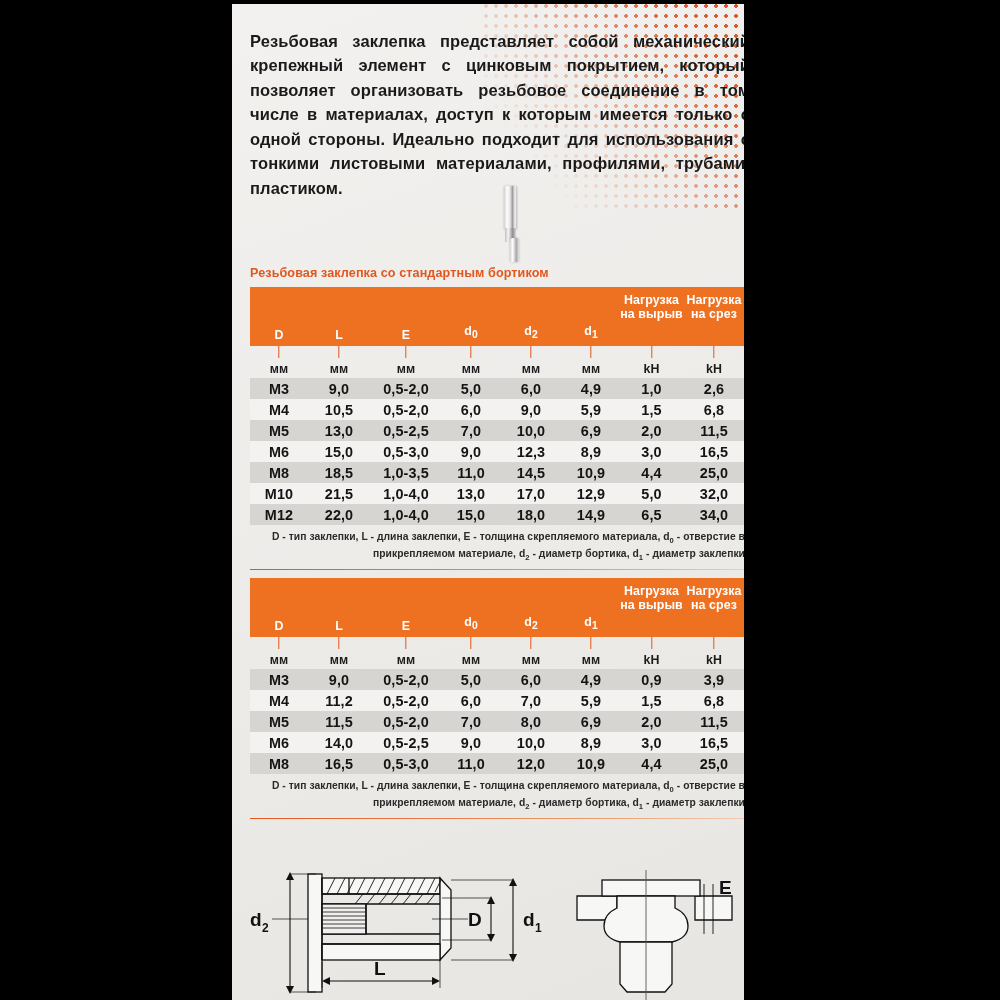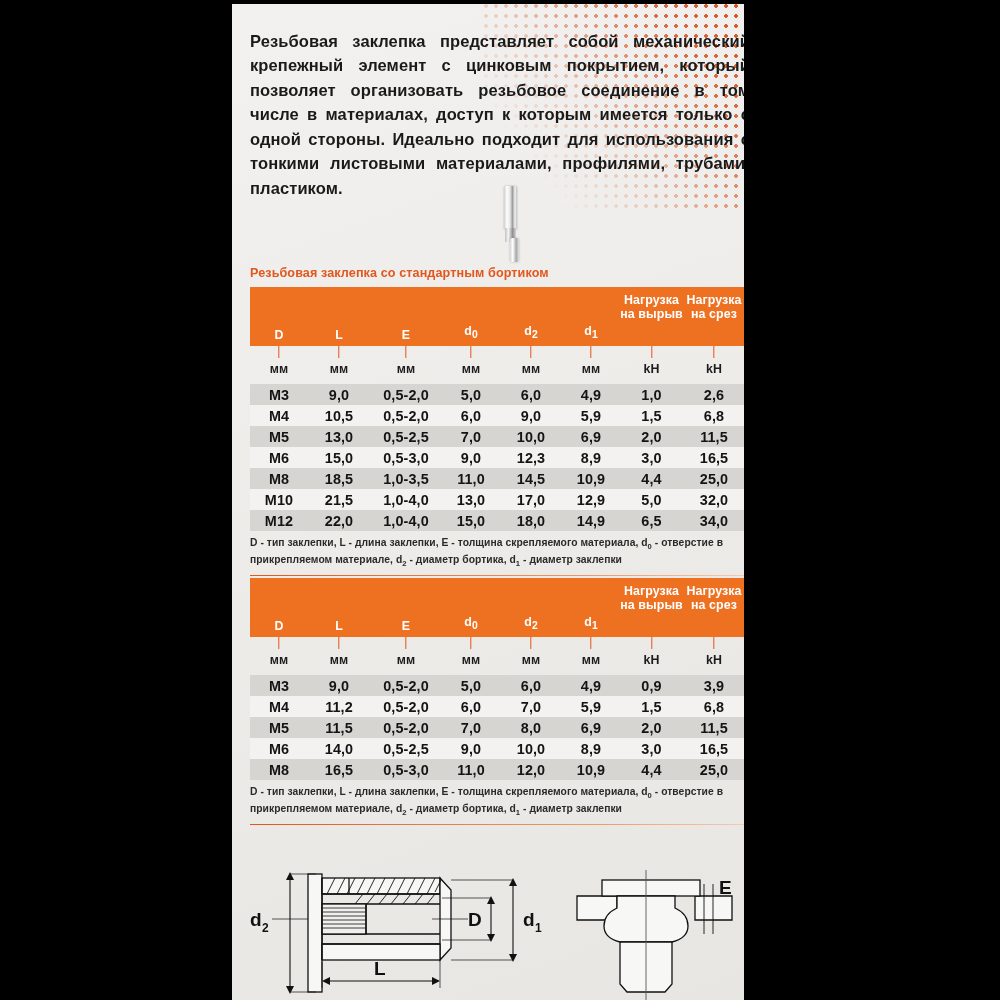--- a/index.html
+++ b/index.html
@@ -120,21 +120,21 @@
   }
   table.spec th.two-line { vertical-align: middle; padding-bottom: 18px; }
   table.spec tr.units td {
     background: transparent;
     font-size: 12.4px;
     font-weight: bold;
     color: #1c1c1c;
     text-align: center;
     height: 29px;
     vertical-align: bottom;
-    padding-bottom: 8px;
+    padding-bottom: 2px;
     position: relative;
   }
   table.spec tr.units td:before {
     content: "";
     position: absolute;
     left: 50%;
     top: 0;
     width: 1.4px;
     height: 12px;
     background: #e2571d;
@@ -152,20 +152,21 @@
   table.spec tbody tr.shaded td { background: #d6d5d2; }
   table.spec tbody tr.plain td { background: #f3f2f0; text-align: center; }
   .footnote {
     font-size: 10.3px;
     font-weight: bold;
     color: #2a2a2a;
     line-height: 13.2px;
     width: 495px;
     margin-top: 5px;
     letter-spacing: 0.05px;
+    text-align: right;
   }
   .footnote sub { font-size: 7.6px; }
   .rule {
     width: 500px;
     height: 1.4px;
     background: linear-gradient(90deg,#e2571d 0%, #eb9c6d 70%, #f3cdb6 100%);
     margin-top: 4px;
   }
   #diagrams {
     position: absolute;

